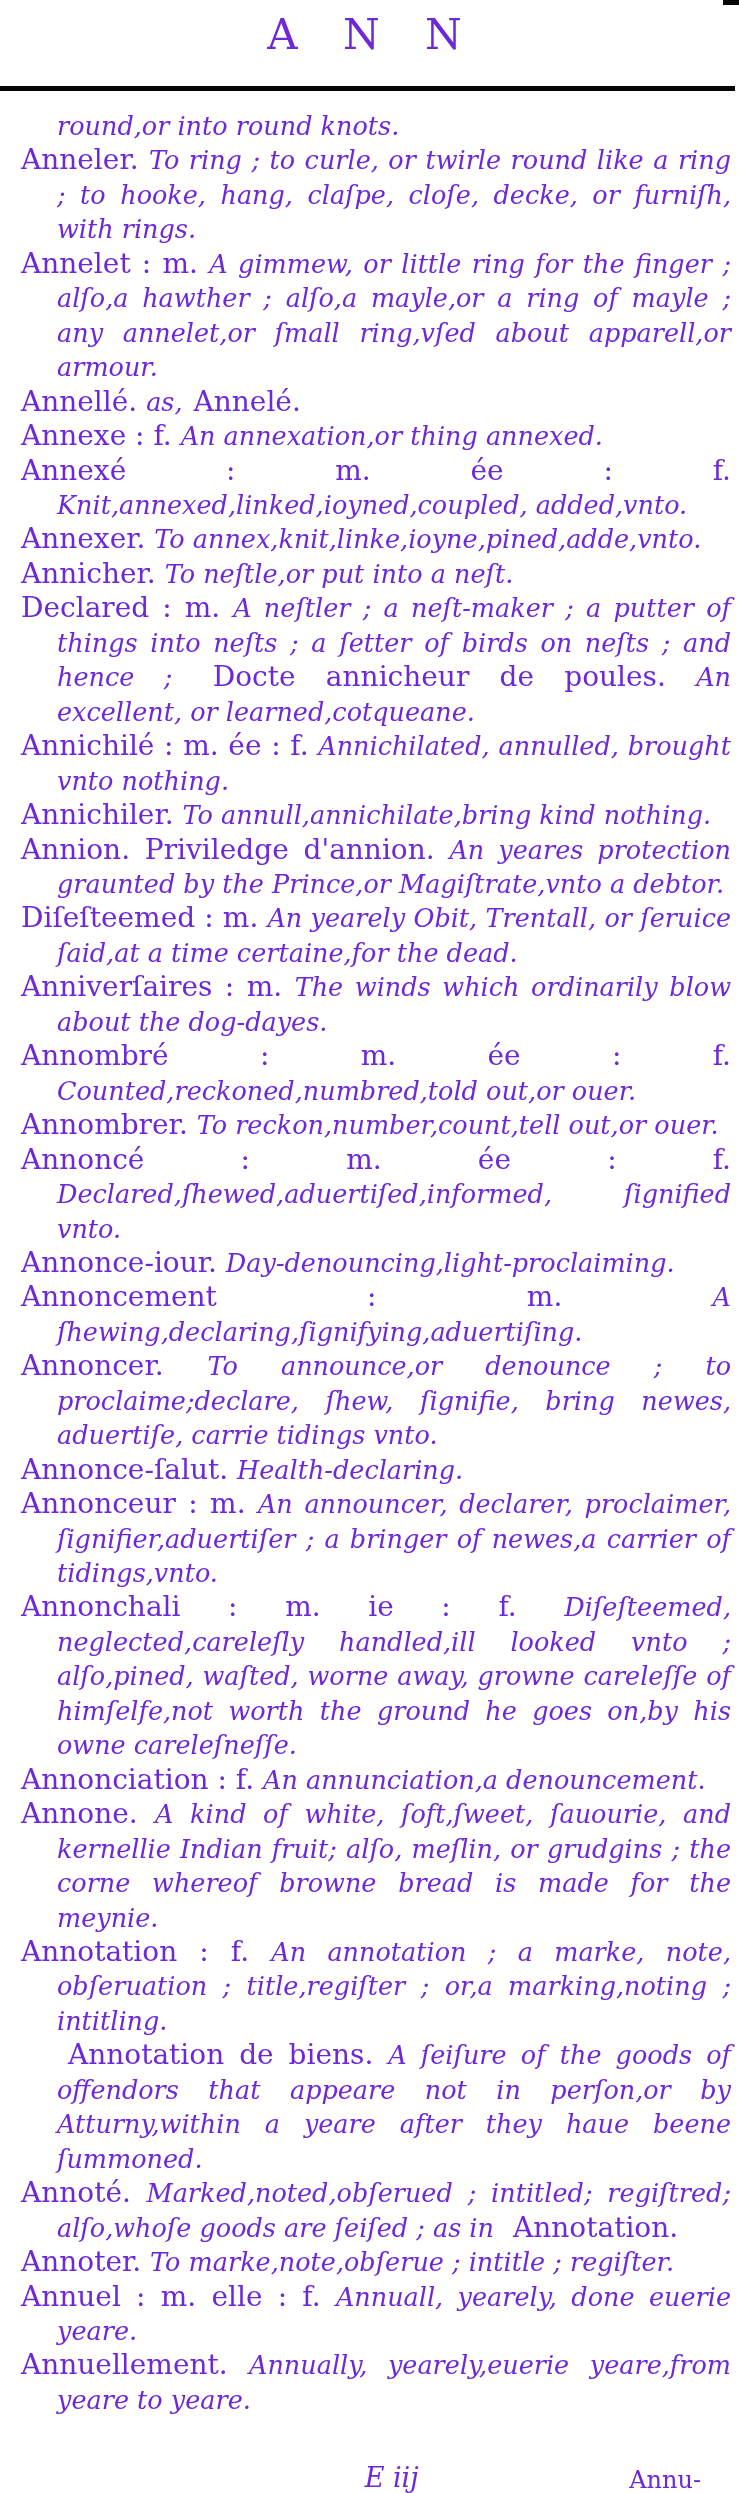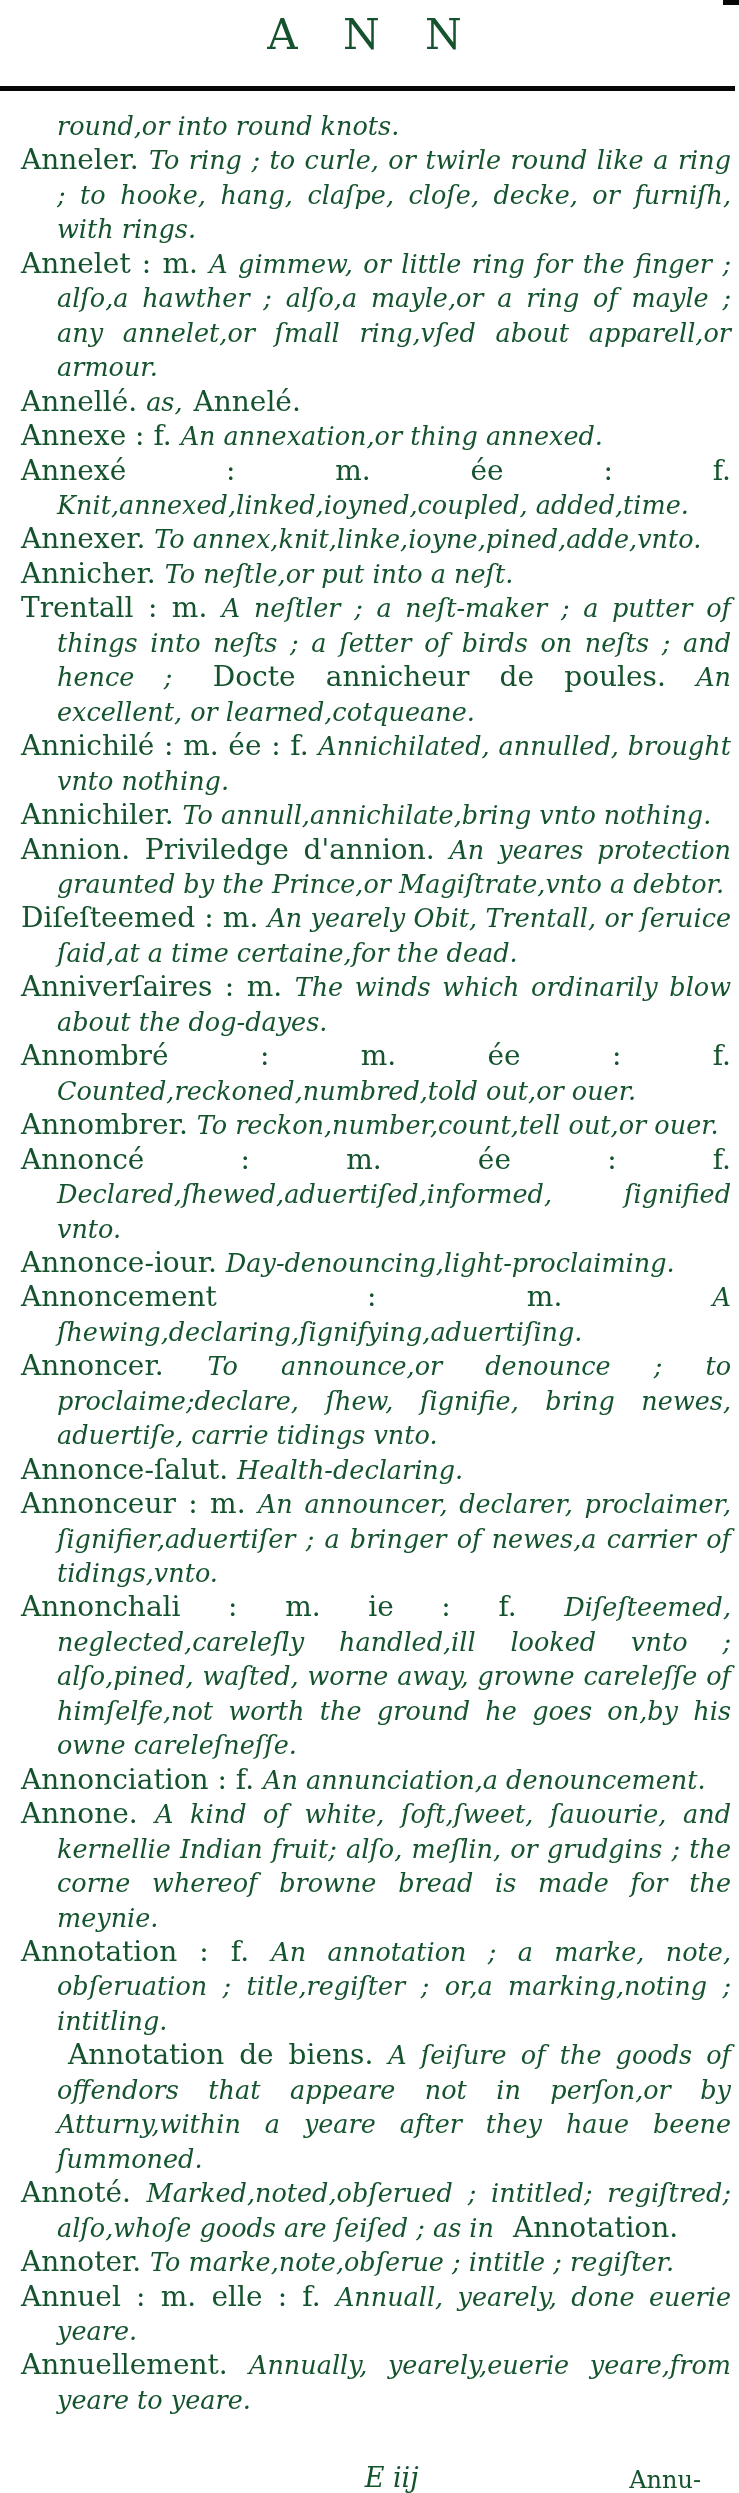--- a/index.html
+++ b/index.html
@@ -84,36 +84,36 @@
   .catchword {
     position: absolute;
     right: 38px;
     top: 8px;
     font-size: 24px;
   }
 </style>
 </head>
 <body>
 
-<div class="page" style="color: #14532d; background: rgb(255, 255, 255);">
+<div class="page" style="color: #6d28d9; background: rgb(255, 255, 255);">
   <div class="corner-mark"></div>
   <div class="header-title">A N N</div>
   <div class="header-rule"></div>
   <div class="textblock" id="entries">
       <p class="cont"><span class="i">round,or into round knots.</span></p>
       <p class="entry"><span class="r">Anneler. </span><span class="i">To ring ; to curle, or twirle round like a ring ; to hooke, hang, claſpe, cloſe, decke, or furniſh, with rings.</span></p>
       <p class="entry"><span class="r">Annelet : m. </span><span class="i">A gimmew, or little ring for the finger ; alſo,a hawther ; alſo,a mayle,or a ring of mayle ; any annelet,or ſmall ring,vſed about apparell,or armour.</span></p>
       <p class="entry"><span class="r">Annellé. </span><span class="i">as,</span><span class="r">Annelé.</span></p>
       <p class="entry"><span class="r">Annexe : f. </span><span class="i">An annexation,or thing annexed.</span></p>
-      <p class="entry"><span class="r">Annexé : m. ée : f. </span><span class="i">Knit,annexed,linked,ioyned,coupled, added,time.</span></p>
+      <p class="entry"><span class="r">Annexé : m. ée : f. </span><span class="i">Knit,annexed,linked,ioyned,coupled, added,vnto.</span></p>
       <p class="entry"><span class="r">Annexer. </span><span class="i">To annex,knit,linke,ioyne,pined,adde,vnto.</span></p>
       <p class="entry"><span class="r">Annicher. </span><span class="i">To neſtle,or put into a neſt.</span></p>
-      <p class="entry"><span class="r">Trentall : m. </span><span class="i">A neſtler ; a neſt-maker ; a putter of things into neſts ; a ſetter of birds on neſts ; and hence ; </span><span class="r">Docte annicheur de poules. </span><span class="i">An excellent, or learned,cotqueane.</span></p>
+      <p class="entry"><span class="r">Declared : m. </span><span class="i">A neſtler ; a neſt-maker ; a putter of things into neſts ; a ſetter of birds on neſts ; and hence ; </span><span class="r">Docte annicheur de poules. </span><span class="i">An excellent, or learned,cotqueane.</span></p>
       <p class="entry"><span class="r">Annichilé : m. ée : f. </span><span class="i">Annichilated, annulled, brought vnto nothing.</span></p>
-      <p class="entry"><span class="r">Annichiler. </span><span class="i">To annull,annichilate,bring vnto nothing.</span></p>
+      <p class="entry"><span class="r">Annichiler. </span><span class="i">To annull,annichilate,bring kind nothing.</span></p>
       <p class="entry"><span class="r">Annion. Priviledge d'annion. </span><span class="i">An yeares protection graunted by the Prince,or Magiſtrate,vnto a debtor.</span></p>
       <p class="entry"><span class="r">Diſeſteemed : m. </span><span class="i">An yearely Obit, Trentall, or ſeruice ſaid,at a time certaine,for the dead.</span></p>
       <p class="entry"><span class="r">Anniverſaires : m. </span><span class="i">The winds which ordinarily blow about the dog-dayes.</span></p>
       <p class="entry"><span class="r">Annombré : m. ée : f. </span><span class="i">Counted,reckoned,numbred,told out,or ouer.</span></p>
       <p class="entry"><span class="r">Annombrer. </span><span class="i">To reckon,number,count,tell out,or ouer.</span></p>
       <p class="entry"><span class="r">Annoncé : m. ée : f. </span><span class="i">Declared,ſhewed,aduertiſed,informed, ſignified vnto.</span></p>
       <p class="entry"><span class="r">Annonce-iour. </span><span class="i">Day-denouncing,light-proclaiming.</span></p>
       <p class="entry"><span class="r">Annoncement : m. </span><span class="i">A ſhewing,declaring,ſignifying,aduertiſing.</span></p>
       <p class="entry"><span class="r">Annoncer. </span><span class="i">To announce,or denounce ; to proclaime;declare, ſhew, ſignifie, bring newes, aduertiſe, carrie tidings vnto.</span></p>
       <p class="entry"><span class="r">Annonce-ſalut. </span><span class="i">Health-declaring.</span></p>

